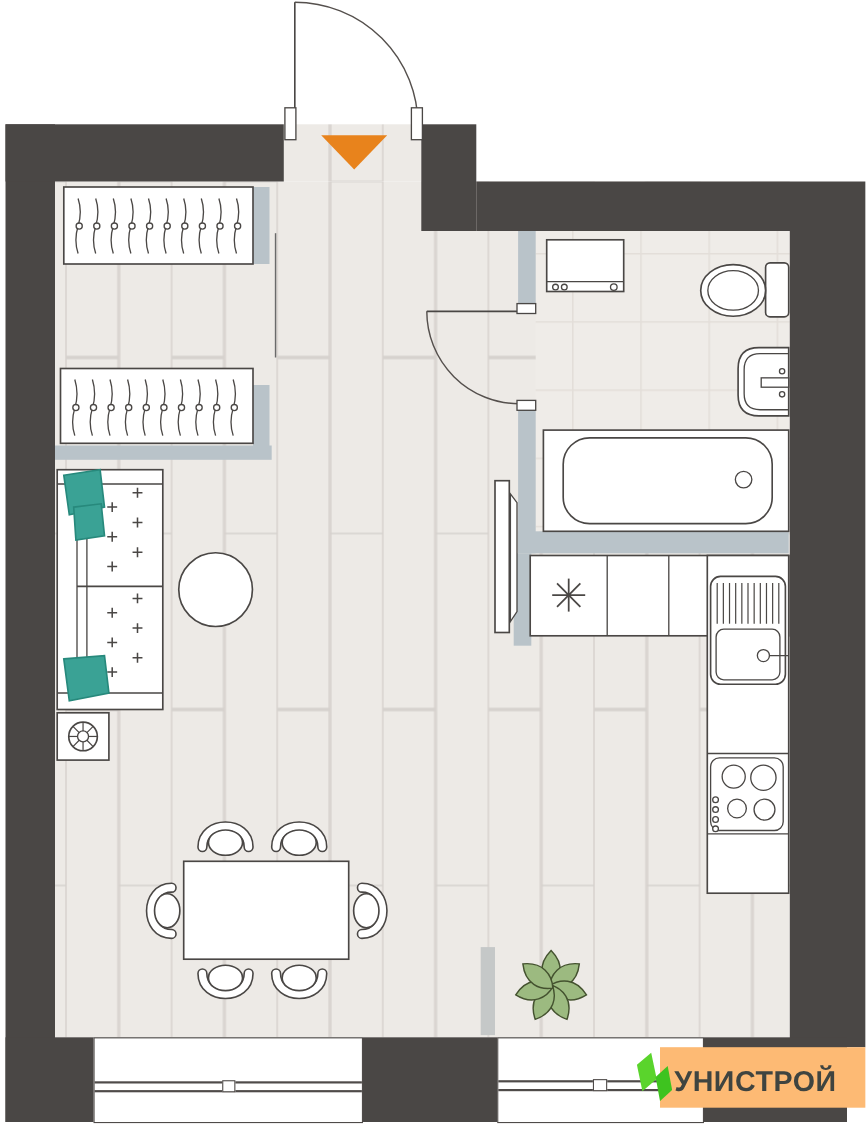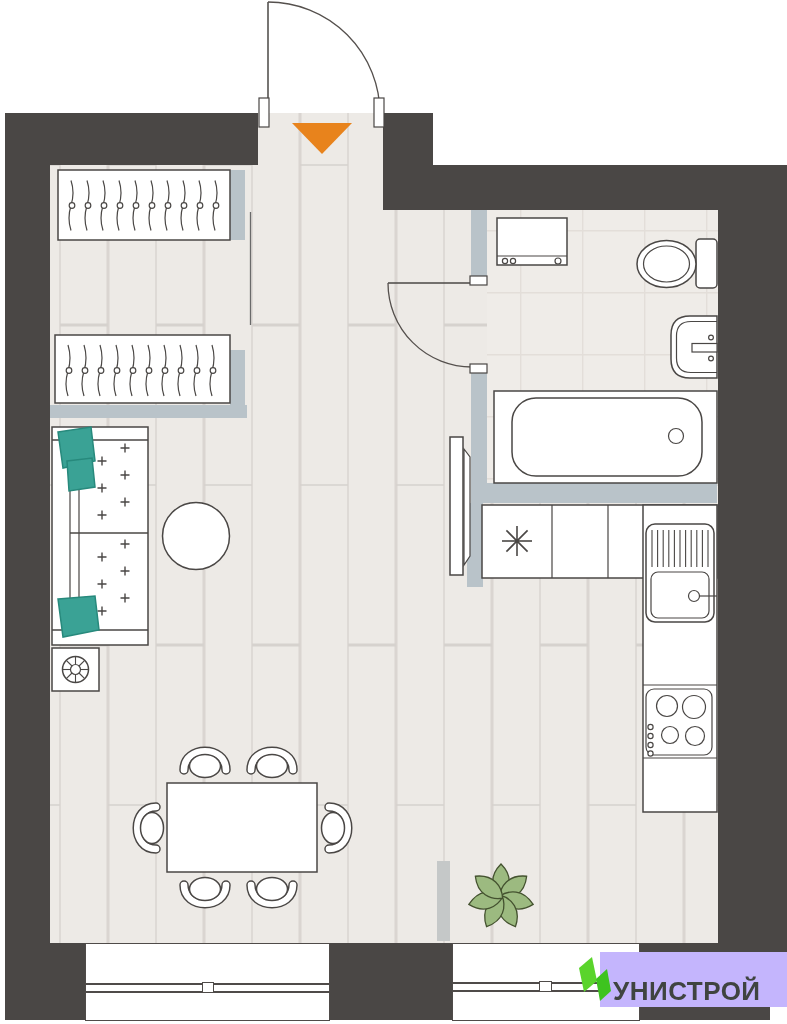--- a/index.html
+++ b/index.html
@@ -20,22 +20,22 @@
   .pl{fill:none;stroke:#4a4745;stroke-width:1.4;}
   .pillow{fill:#3aa295;stroke:#27897c;stroke-width:1.5;}
   .leaf{fill:#9cba80;stroke:#44522f;stroke-width:1.3;}
   .chair-out{fill:none;stroke:#4a4745;stroke-width:9.5;stroke-linecap:round;}
   .chair-in{fill:none;stroke:#ffffff;stroke-width:6.6;stroke-linecap:round;}
   
   .window{background:#fff;border:1.5px solid #4f4b49;box-sizing:border-box;}
   .sill{position:absolute;left:0;height:1.5px;background:#4f4b49;}
   .mull{position:absolute;background:#fff;border:1.2px solid #4f4b49;box-sizing:border-box;}
   
-  #logo-box{left:600px;top:952px;width:187px;height:55px;background:#c4b5fd;
-            display:flex;align-items:flex-end;box-sizing:border-box;padding:8px 0 0 13px;}
+  #logo-box{left:600px;top:952px;width:187px;height:55px;background:#fdba74;
+            display:flex;align-items:center;box-sizing:border-box;padding:8px 0 0 13px;}
   #logo-text{font-weight:bold;font-size:26px;letter-spacing:0.5px;color:#3f4440;}
 </style>
 </head>
 <body>
 
 <div id="stage">
 
   <svg class="abs ovl" width="787" height="1024">
     <defs>
       <pattern id="pk" patternUnits="userSpaceOnUse" x="12" y="5" width="96" height="320">

